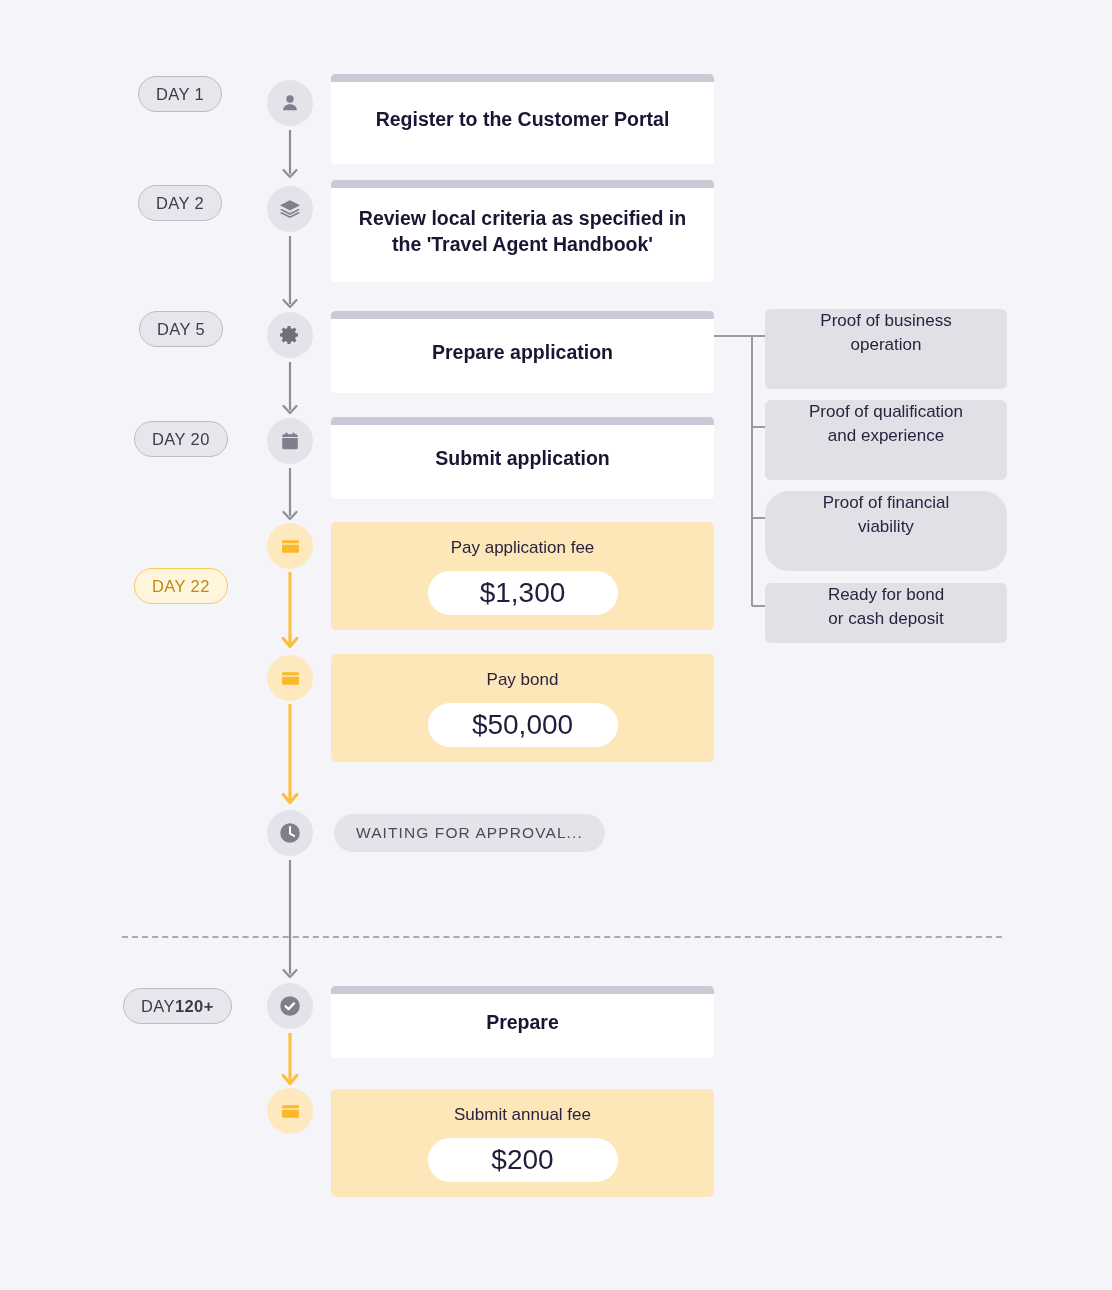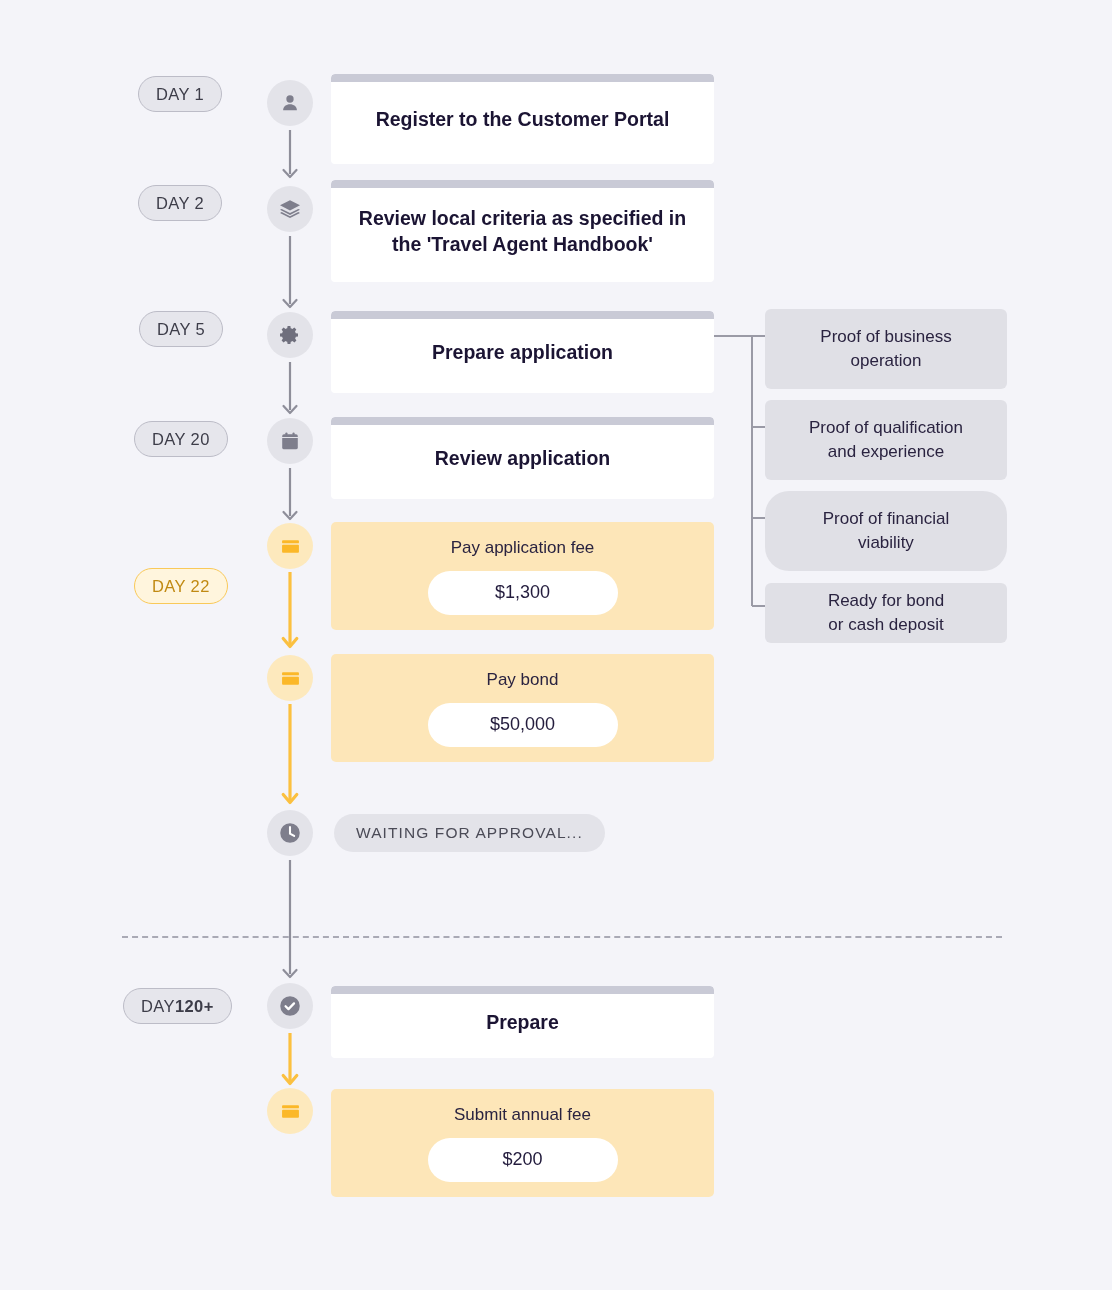--- a/index.html
+++ b/index.html
@@ -105,21 +105,21 @@
   }
   .pay-card .pay-amount {
     background: #ffffff;
     border-radius: 22px;
     height: 44px;
     min-width: 190px;
     padding: 0 34px;
     display: flex;
     align-items: center;
     justify-content: center;
-    font-size: 18px;
+    font-size: 28px;
     color: #231c3d;
   }
 
   
   .waiting-pill {
     position: absolute;
     height: 38px;
     padding: 0 22px;
     border-radius: 19px;
     background: #e3e3e9;
@@ -131,21 +131,20 @@
   }
 
   
   .side-box {
     position: absolute;
     left: 765px;
     width: 242px;
     background: #e0e0e6;
     border-radius: 6px;
     display: flex;
-    align-items: center;
     justify-content: center;
     text-align: center;
   }
   .side-box .side-text {
     font-size: 17px;
     line-height: 1.4;
     color: #2a2340;
     padding: 0 16px;
   }
 
@@ -342,21 +341,21 @@
     <div class="card-title">Register to the Customer Portal</div>
   </div>
 
   <div class="card" style="top:311px; height:82px;">
     <div class="topbar"></div>
     <div class="card-title">Prepare application</div>
   </div>
 
   <div class="card" style="top:417px; height:82px;">
     <div class="topbar"></div>
-    <div class="card-title">Review application</div>
+    <div class="card-title">Submit application</div>
   </div>
 
   <div class="card" style="top:986px; height:72px;">
     <div class="topbar"></div>
     <div class="card-title">Prepare</div>
   </div>
 
   <div class="pay-card" style="top:522px; height:108px;">
     <div class="pay-label">Pay application fee</div>
     <div class="pay-amount">$1,300</div>

